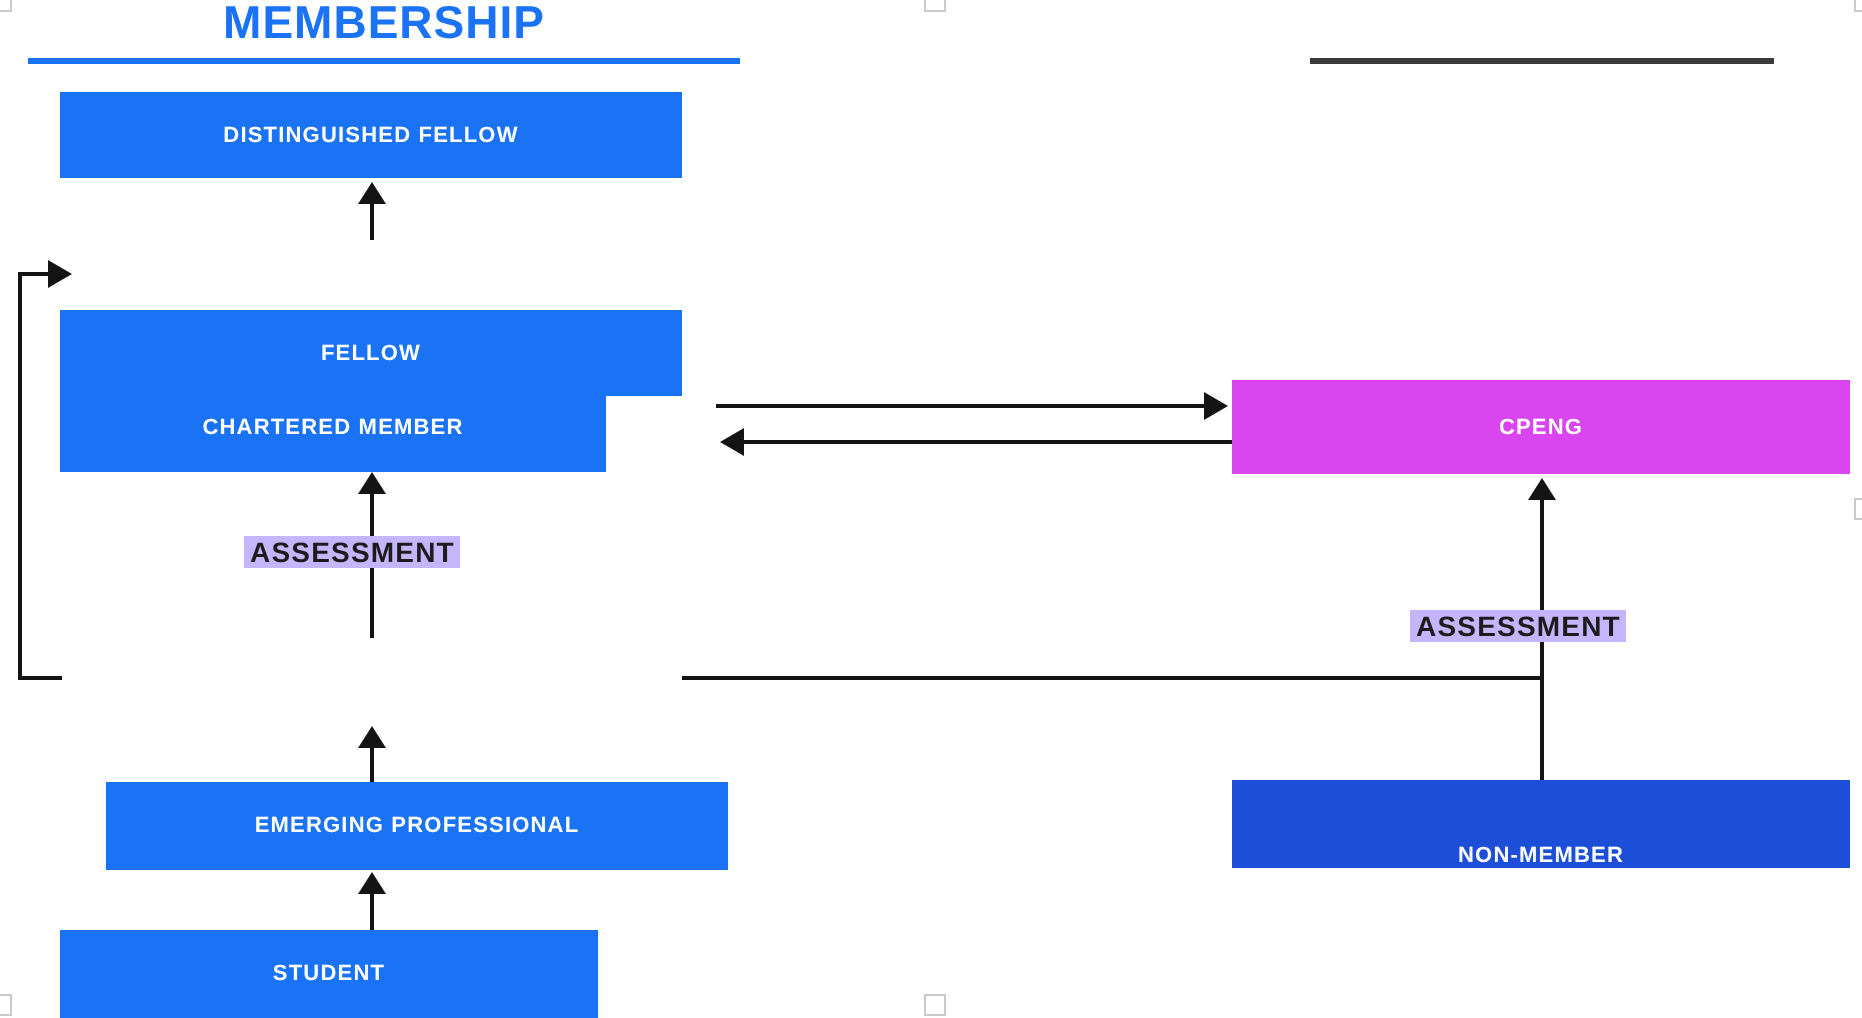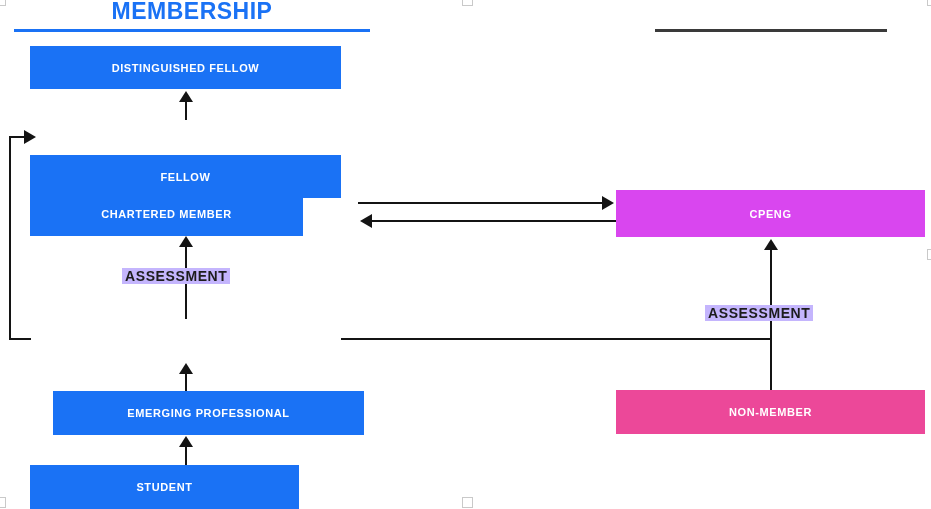--- a/index.html
+++ b/index.html
@@ -67,21 +67,21 @@
     color: #ffffff;
     font-weight: bold;
     font-size: 11px;
     letter-spacing: 0.6px;
     text-align: center;
     box-sizing: border-box;
     white-space: nowrap;
   }
   .node.blue      { background: #1a72f5; }
   .node.darkgray  { background: #d946ef; }
-  .node.lightgray { background: #ec4899; }
+  .node.lightgray { background: #1d4ed8; align-items: flex-end; }
 
   
   .line-v, .line-h {
     position: absolute;
     background: #141414;
   }
   .line-v { width: 2px; }
   .line-h { height: 2px; }
 
   .arrow-up, .arrow-down, .arrow-left, .arrow-right {

